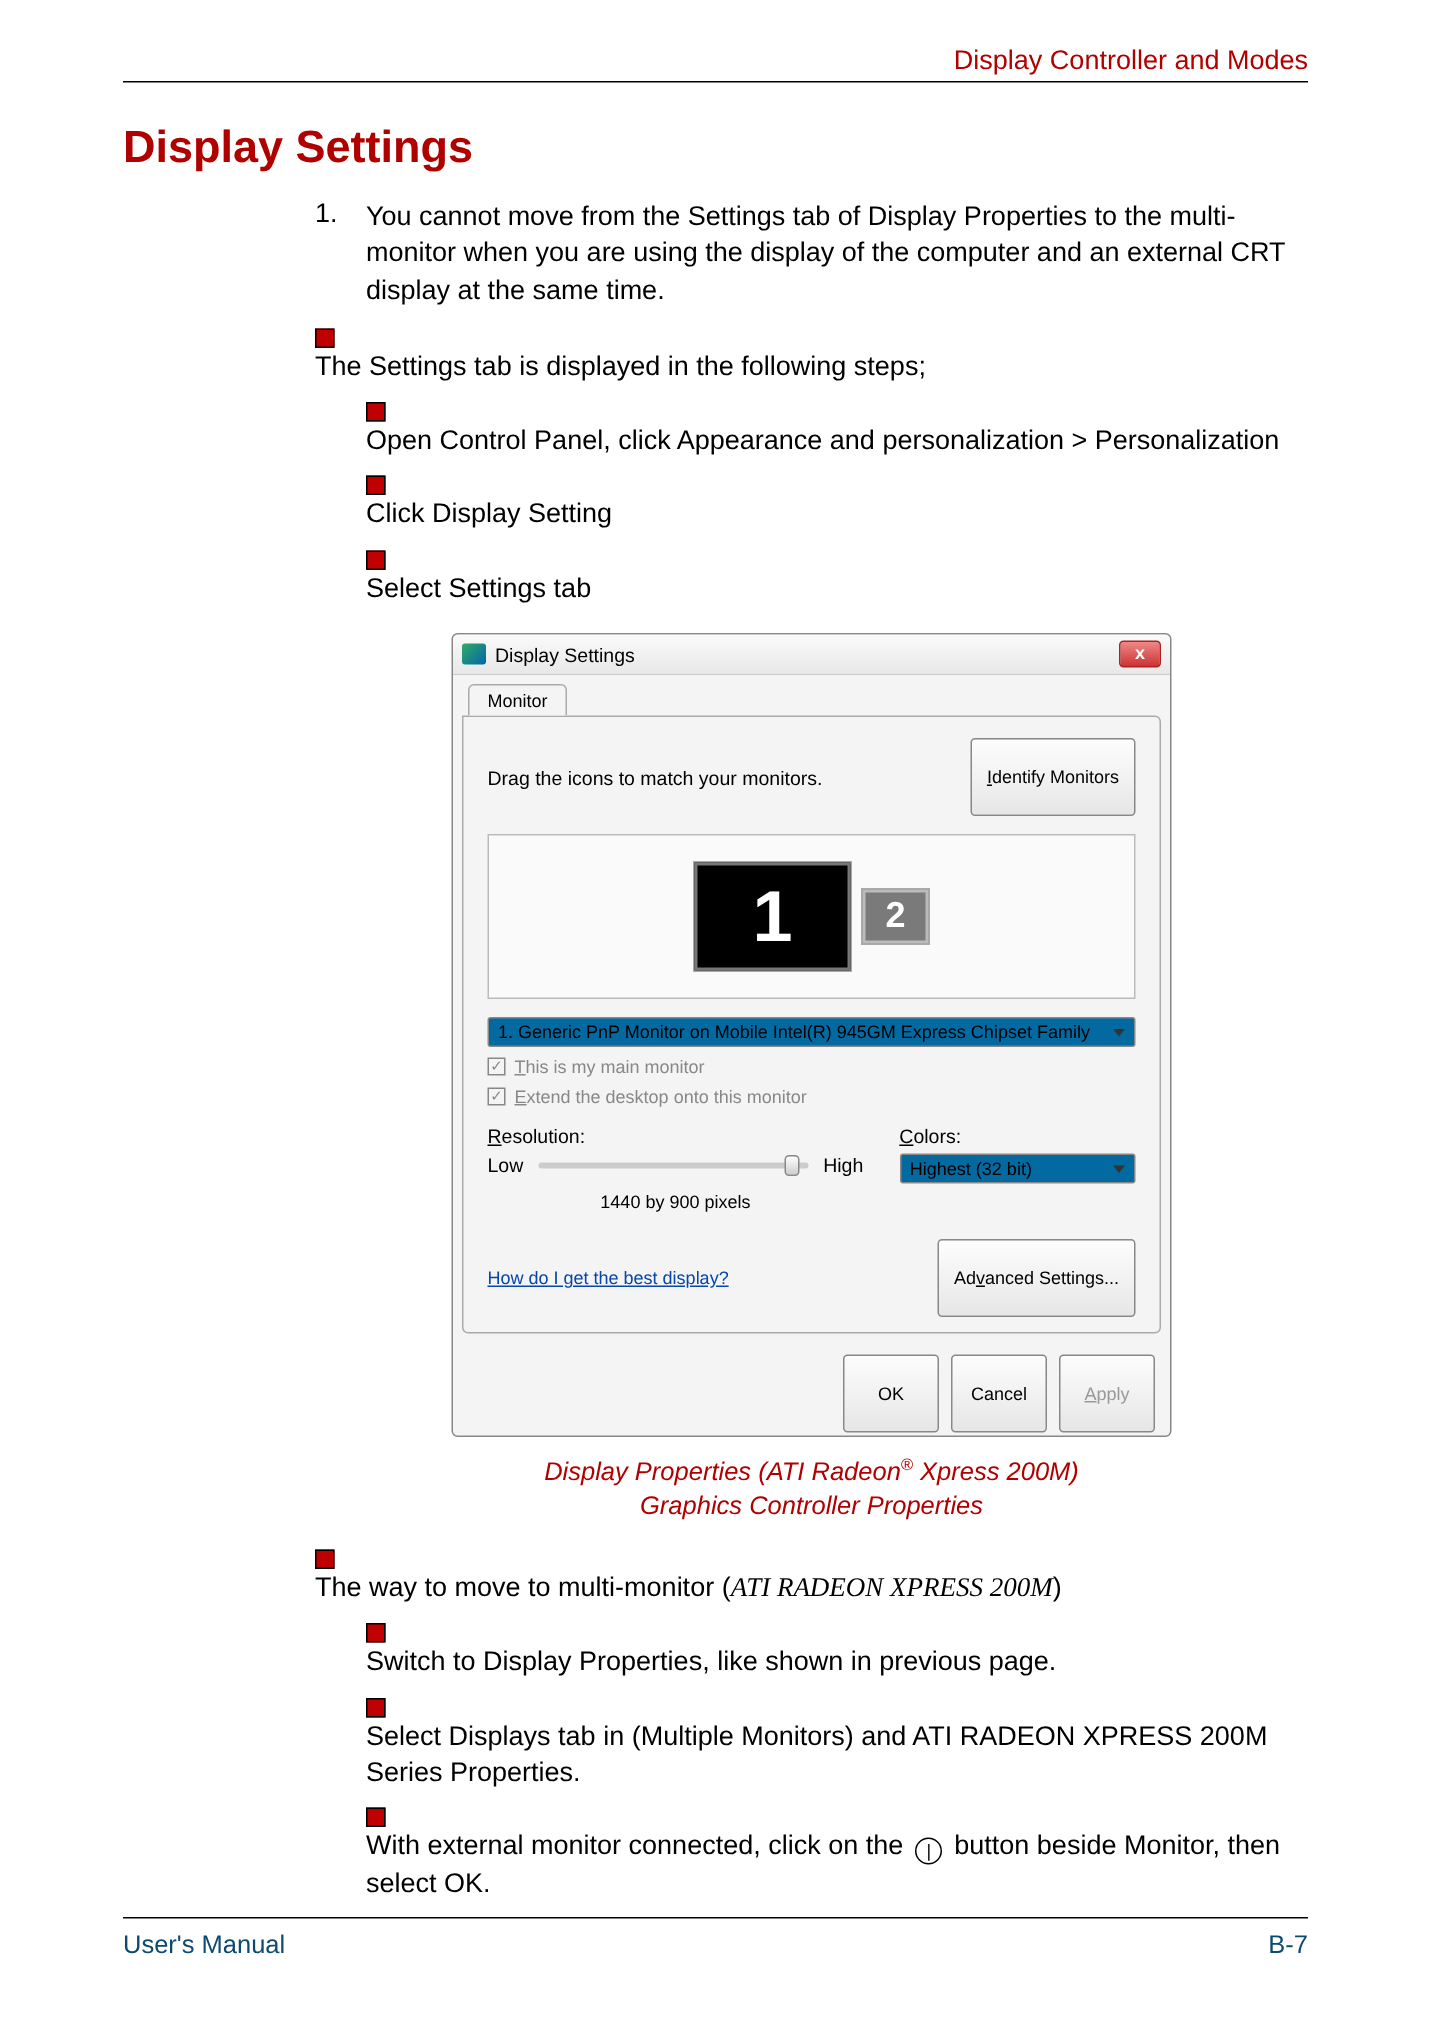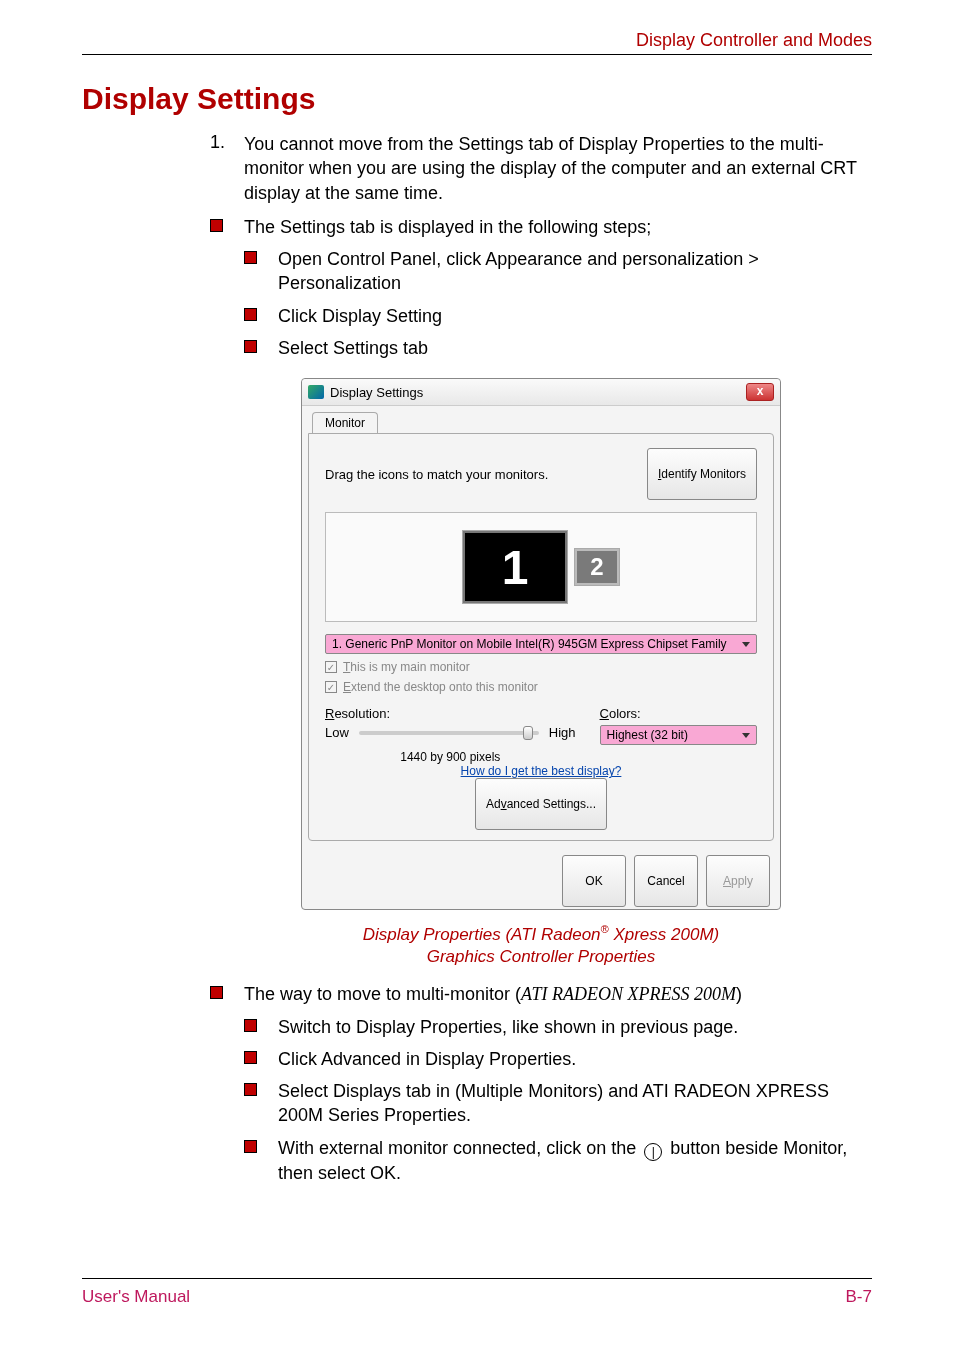--- a/index.html
+++ b/index.html
@@ -10,21 +10,21 @@
   .h2 { position: absolute; top: 82px; left: 82px; color: #b00000; font-size: 30px; font-weight: bold; }
 
   .content { position: absolute; top: 132px; left: 210px; right: 82px; }
 
   .ol-item { display: flex; margin-bottom: 10px; }
   .ol-num { width: 34px; flex-shrink: 0; }
   .ol-text { flex: 1; line-height: 1.35; }
   .bold { font-weight: normal; }
   .italic { font-style: italic; font-family: Liberation Serif, serif; }
 
-  .bullet-row { display: flex; margin: 8px 0 4px 0; align-items: flex-start; }
+  .bullet-row { display: flex; margin: 8px 0 4px 0; align-items: flex-start; flex-direction: column; }
   .bullet-row.level2 { margin-left: 34px; }
   .red-square { width: 13px; height: 13px; background: #c00000; border: 1px solid #000; flex-shrink: 0; margin-top: 4px; margin-right: 21px; }
   .bullet-text { flex: 1; line-height: 1.35; }
 
   
   .dialog { position: relative; width: 480px; margin: 18px auto 12px auto; background: #f4f4f4; border: 1px solid #888; border-radius: 4px; font-size: 13px; color: #000; font-family: "Segoe UI", Tahoma, sans-serif; }
   .titlebar { display: flex; align-items: center; padding: 4px 6px; border-bottom: 1px solid #ccc; background: linear-gradient(#fafafa,#e8e8e8); border-radius: 4px 4px 0 0; }
   .titlebar-icon { width: 16px; height: 14px; margin-right: 6px; background: linear-gradient(135deg,#3a6,#06a); border-radius: 2px; }
   .titlebar-text { flex: 1; font-size: 13px; }
   .close-x { width: 28px; height: 18px; background: linear-gradient(#e88,#c33); border: 1px solid #a22; border-radius: 3px; color: #fff; font-weight: bold; text-align: center; line-height: 15px; font-size: 12px; }
@@ -34,21 +34,21 @@
 
   .row { display: flex; align-items: center; justify-content: space-between; }
   .btn { border: 1px solid #888; background: linear-gradient(#fdfdfd,#e6e6e6); padding: 18px 10px; border-radius: 3px; font-size: 12px; display: inline-block; text-align: center; }
   .btn.disabled { color: #999; }
 
   .monitors-area { border: 1px solid #bbb; background: #fafafa; height: 110px; margin: 12px 0; display: flex; align-items: center; justify-content: center; gap: 8px; }
   .mon { background: #000; color: #fff; display: flex; align-items: center; justify-content: center; font-weight: bold; border: 2px solid #777; box-shadow: 0 0 0 1px #aaa; font-family: Tahoma, sans-serif; }
   .mon.primary { width: 104px; height: 72px; font-size: 48px; }
   .mon.secondary { width: 44px; height: 36px; background: #7a7a7a; border-color: #bbb; font-size: 24px; }
 
-  .dropdown { border: 1px solid #888; background: #f9a8d4; padding: 2px 6px; border-radius: 2px; font-size: 12px; display: flex; justify-content: space-between; align-items: center; }
+  .dropdown { border: 1px solid #888; background: #0369a1; padding: 2px 6px; border-radius: 2px; font-size: 12px; display: flex; justify-content: space-between; align-items: center; }
   .caret { border-left: 4px solid transparent; border-right: 4px solid transparent; border-top: 5px solid #333; margin-left: 6px; }
 
   .check { display: flex; align-items: center; color: #888; font-size: 12px; margin-top: 6px; }
   .check .box { width: 12px; height: 12px; border: 1px solid #888; margin-right: 6px; display: flex; align-items: center; justify-content: center; font-size: 10px; color: #888; }
   .u { text-decoration: underline; }
 
   .slider-row { display: flex; align-items: center; gap: 10px; margin-top: 4px; justify-content: center; }
   .slider-track { flex: 1; height: 4px; background: #ccc; border-radius: 2px; position: relative; }
   .slider-thumb { position: absolute; right: 6px; top: -5px; width: 10px; height: 14px; background: linear-gradient(#fff,#ccc); border: 1px solid #888; border-radius: 3px; }
 
@@ -56,21 +56,21 @@
 
   .dlg-footer { display: flex; justify-content: flex-end; gap: 8px; padding: 8px 10px 2px 10px; }
 
   .caption { text-align: center; color: #b00000; font-style: italic; font-size: 17px; margin: 6px 0 14px 0; line-height: 1.3; }
   .caption sup { font-size: 11px; }
 
   .circle-i { display: inline-block; width: 18px; height: 18px; border: 1.5px solid #000; border-radius: 50%; text-align: center; line-height: 16px; font-size: 12px; font-style: normal; vertical-align: -2px; margin: 0 3px; }
 
   .footer { position: absolute; bottom: 44px; left: 82px; right: 82px; }
   .hr-bot { height: 1px; background: #000; margin-bottom: 8px; }
-  .footer-row { display: flex; justify-content: space-between; color: #be185d; font-size: 17px; }
+  .footer-row { display: flex; justify-content: space-between; color: #0c4a6e; font-size: 17px; }
 </style>
 </head>
 <body>
 
 <div class="page-header">Display Controller and Modes</div>
 <div class="hr-top"></div>
 <div class="h2">Display Settings</div>
 
 <div class="content">
 
@@ -150,21 +150,21 @@
           <div style="text-align:center; font-size:12px; margin-top:10px;">1440 by 900 pixels</div>
         </div>
         <div style="flex:1;">
           <div><span class="u">C</span><span>olors:</span></div>
           <div class="dropdown" style="margin-top:4px;">
             <span>Highest (32 bit)</span>
             <span class="caret"></span>
           </div>
         </div>
       </div>
-      <div class="row" style="margin-top:0;flex-direction:column;">
+      <div class="row" style="margin-top:18px;">
         <span class="help-link">How do I get the best display?</span>
         <span class="btn"><span>Ad</span><span class="u">v</span><span>anced Settings...</span></span>
       </div>
     </div>
     <div class="dlg-footer">
       <span class="btn" style="min-width:64px;">OK</span>
       <span class="btn" style="min-width:64px;">Cancel</span>
       <span class="btn disabled" style="min-width:64px;"><span class="u">A</span><span>pply</span></span>
     </div>
   </div>
@@ -181,26 +181,20 @@
     </div>
   </div>
 
   <div class="bullet-row level2">
     <div class="red-square"></div>
     <div class="bullet-text">
       <span>Switch to </span><span class="bold">Display Properties</span><span>, like shown in previous page.</span>
     </div>
   </div>
 
-  <div class="bullet-row level2">
-    <div class="red-square"></div>
-    <div class="bullet-text">
-      <span>Click </span><span class="bold">Advanced</span><span> in </span><span class="bold">Display Properties</span><span>.</span>
-    </div>
-  </div>
 
   <div class="bullet-row level2">
     <div class="red-square"></div>
     <div class="bullet-text">
       <span>Select </span><span class="bold">Displays</span><span> tab in </span><span class="bold">(Multiple Monitors) and ATI RADEON XPRESS 200M Series Properties</span><span>.</span>
     </div>
   </div>
 
   <div class="bullet-row level2">
     <div class="red-square"></div>

